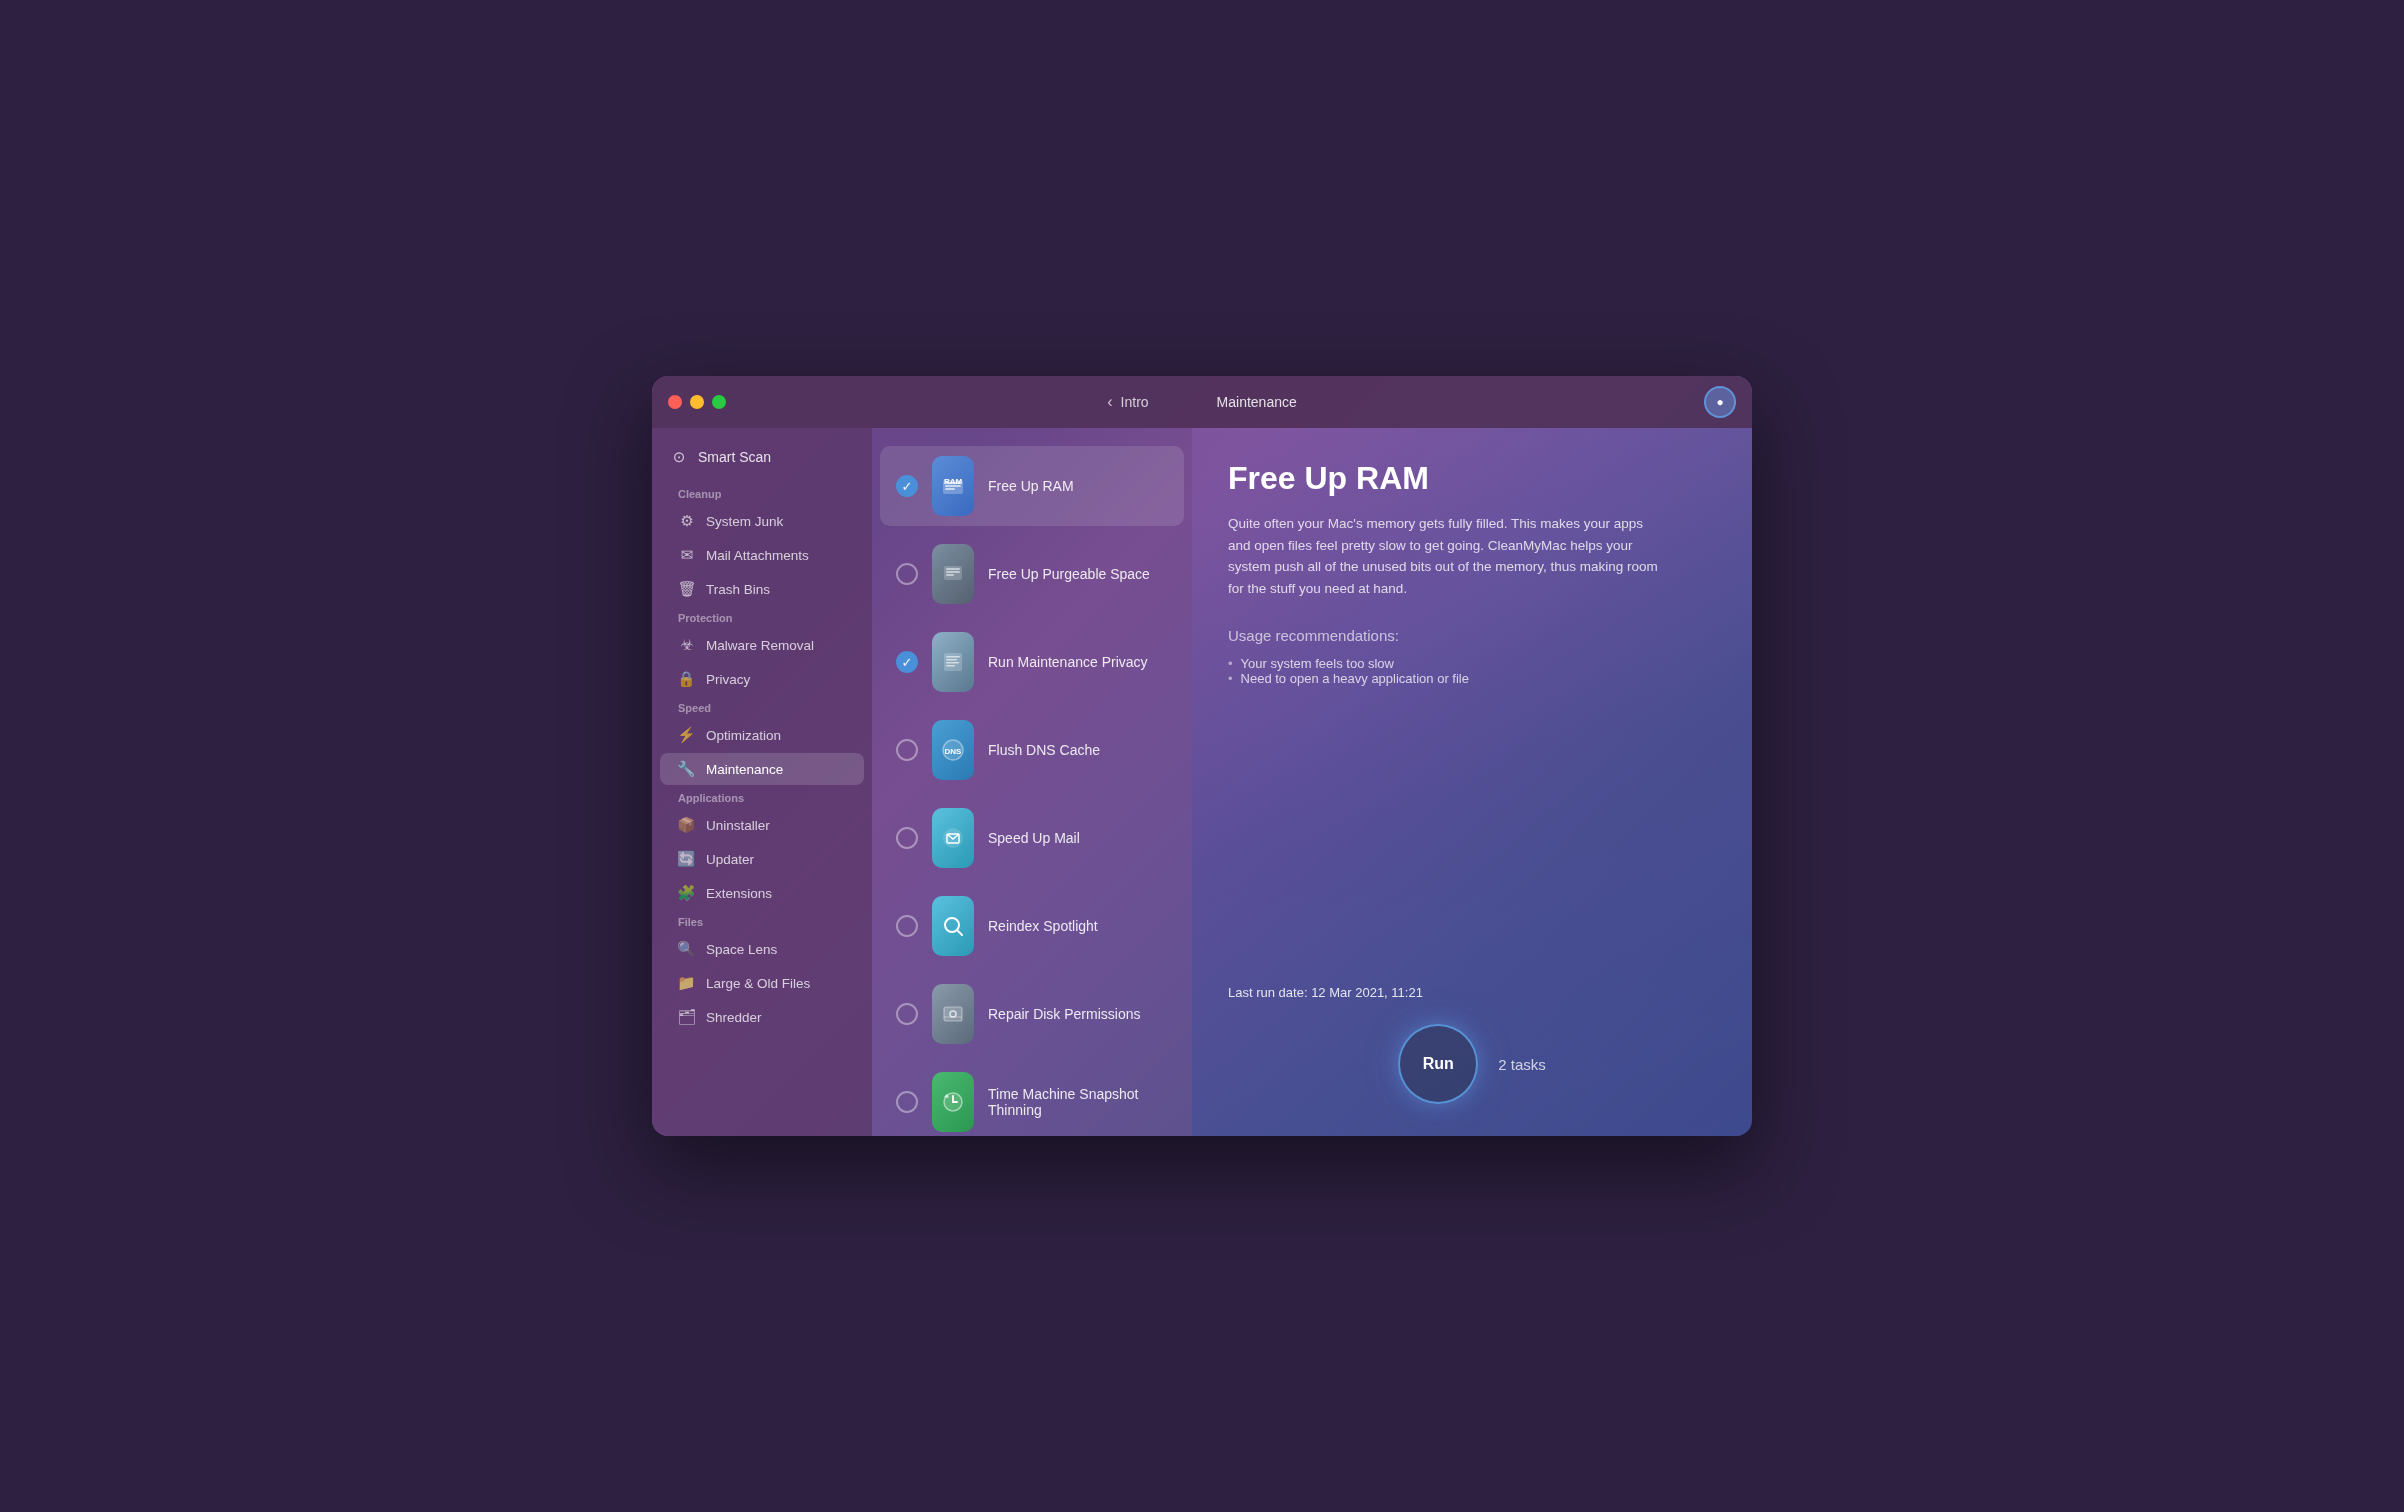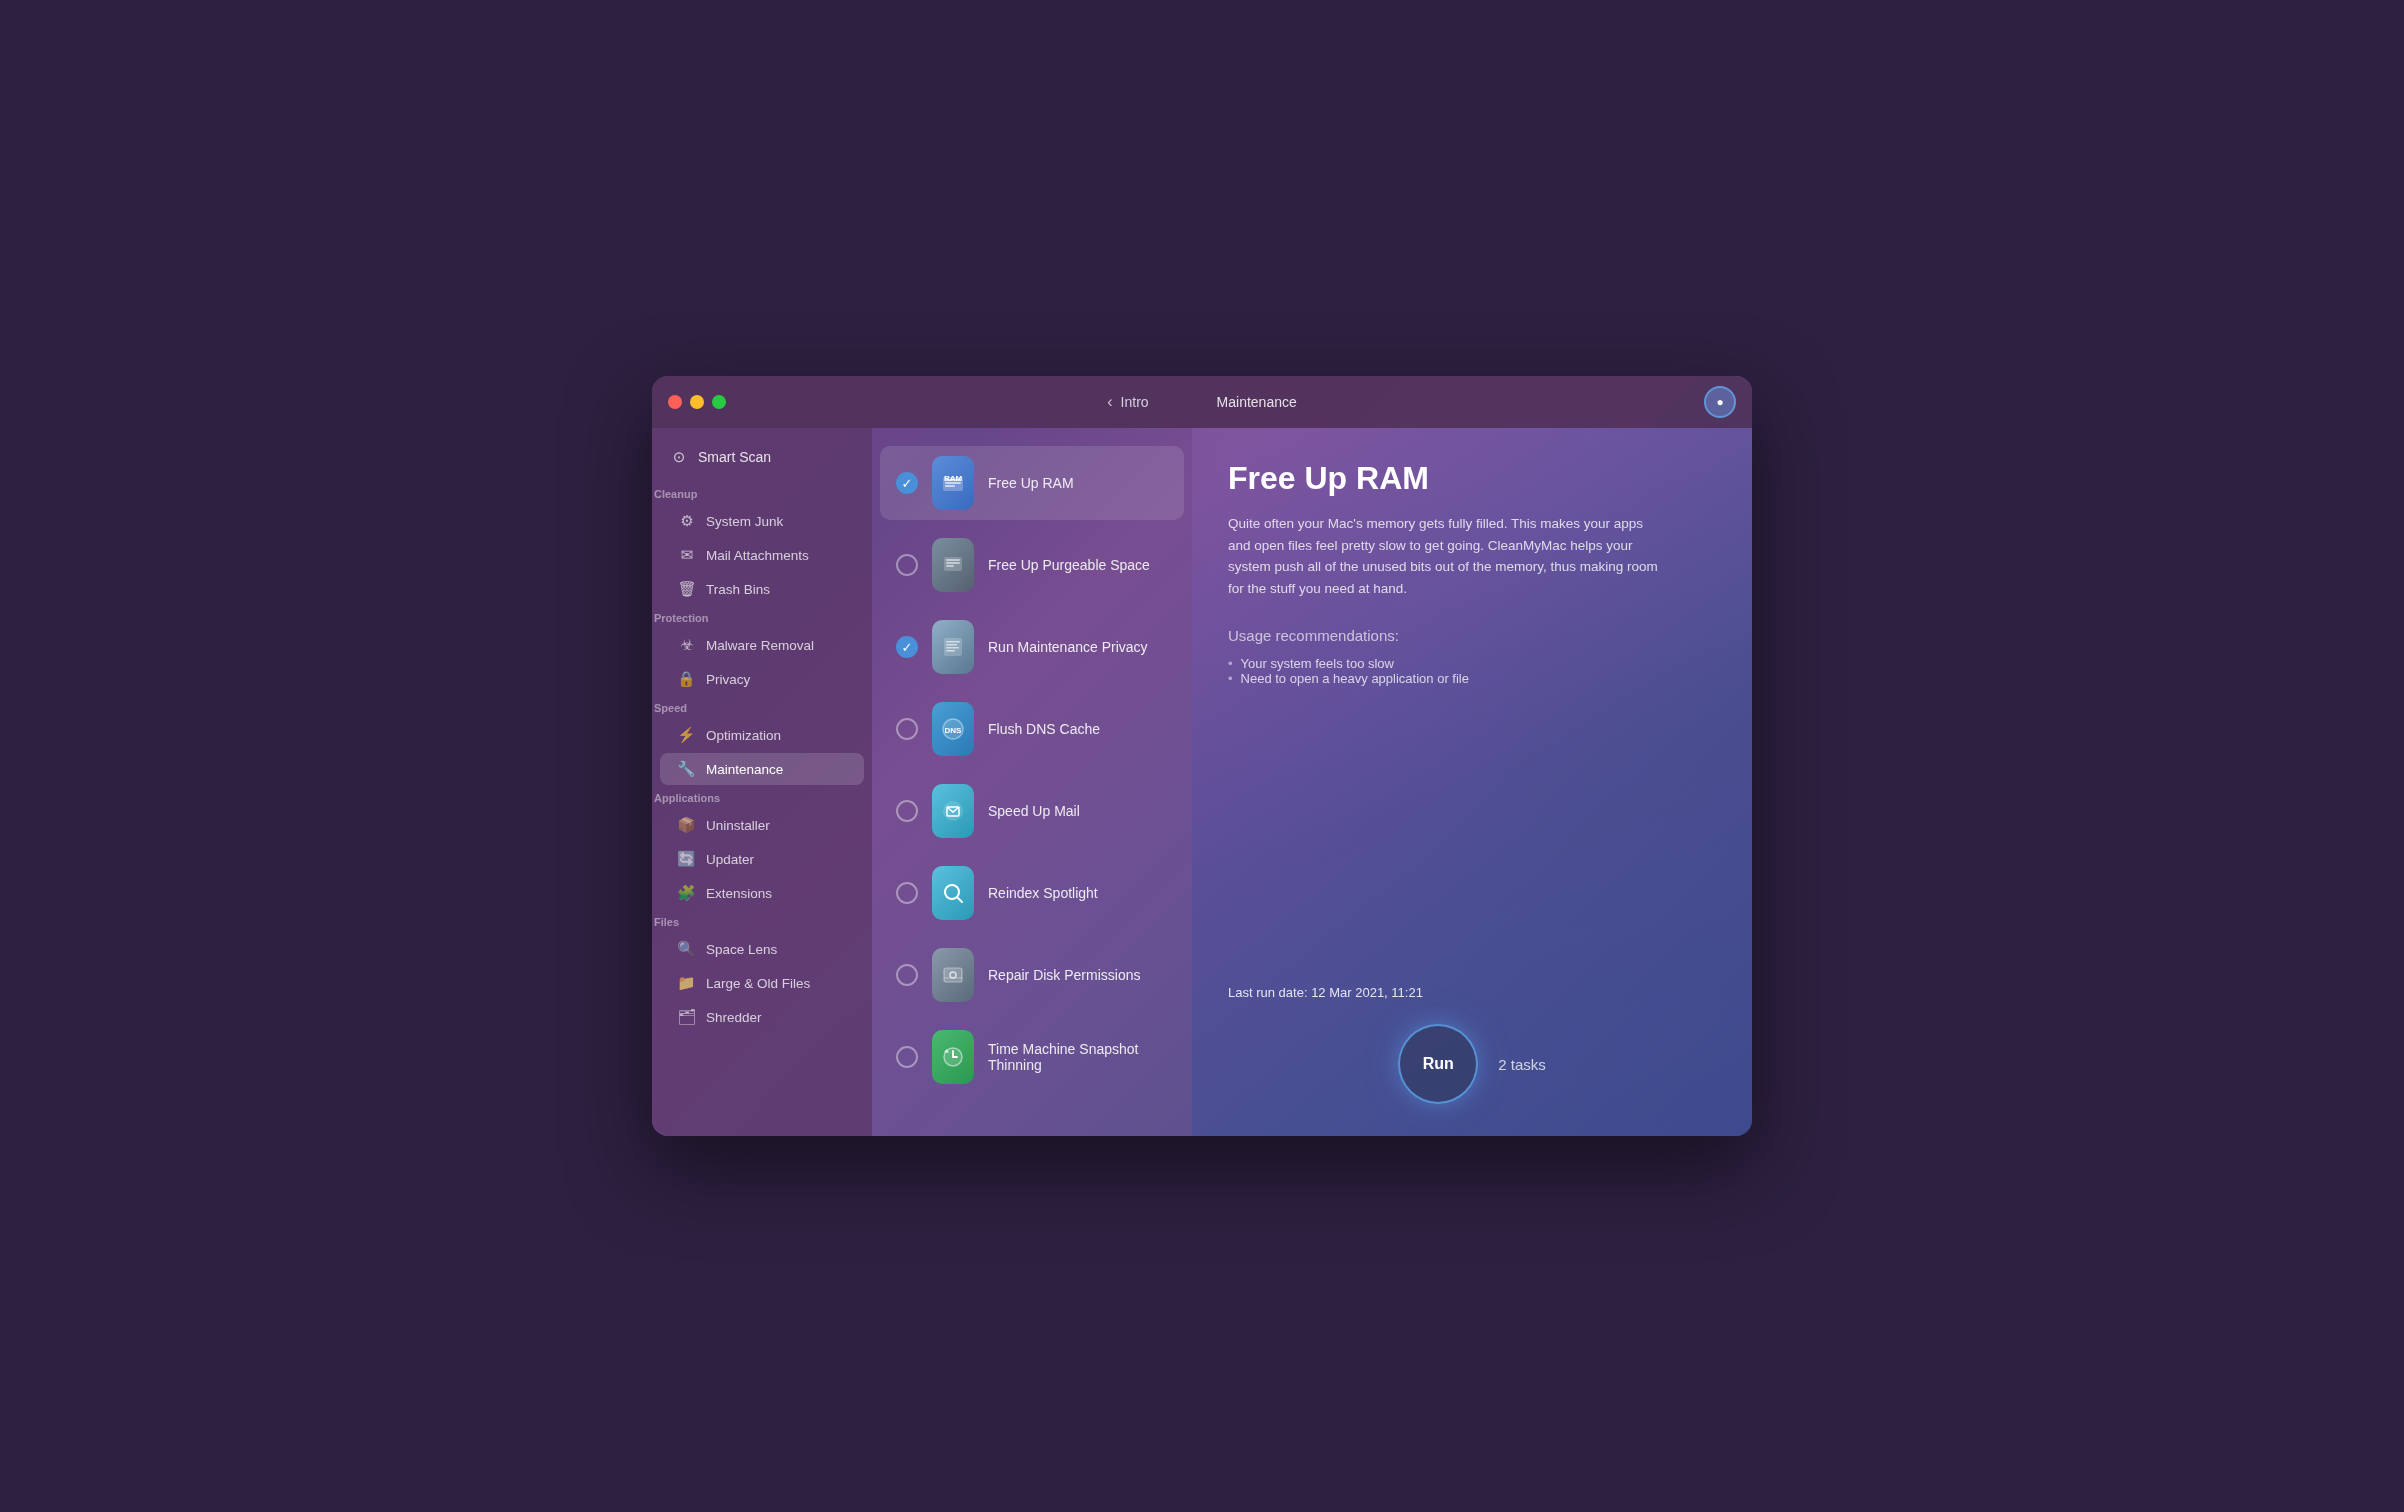--- a/index.html
+++ b/index.html
@@ -108,21 +108,21 @@
       color: rgba(255,255,255,0.85);
       font-size: 14px;
       font-weight: 500;
       cursor: pointer;
       margin-bottom: 8px;
     }
 
     .sidebar-section-label {
       font-size: 11px;
       color: rgba(255,255,255,0.45);
-      padding: 6px 2px 4px;
+      padding: 6px 26px 4px;
       font-weight: 600;
       text-transform: none;
     }
 
     .sidebar-item {
       display: flex;
       align-items: center;
       gap: 10px;
       padding: 7px 18px;
       color: rgba(255,255,255,0.75);
@@ -189,21 +189,21 @@
 
     .task-check.checked {
       background: #4a90d9;
       border-color: #4a90d9;
       color: white;
       font-size: 13px;
     }
 
     .task-icon-box {
       width: 42px;
-      height: 54px;
+      height: 60px;
       border-radius: 10px;
       display: flex;
       align-items: center;
       justify-content: center;
       font-size: 22px;
       flex-shrink: 0;
       overflow: hidden;
     }
 
     .task-icon-ram {

